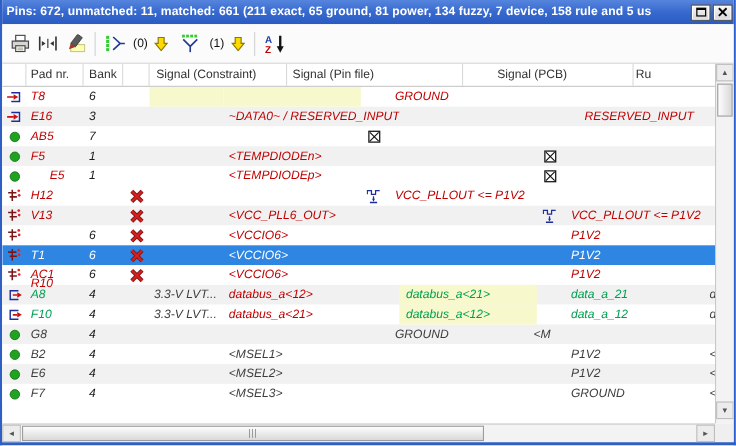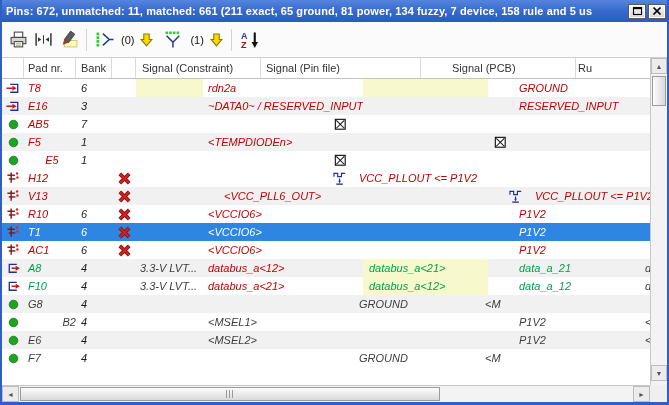--- a/index.html
+++ b/index.html
@@ -253,40 +253,39 @@
       <div class="trow">
         <div class="tc cc" style="width: 22px;">
           <svg viewBox="0 0 16 16" class="ic">
             <use href="#s-pinin"></use>
           </svg>
         </div>
         <div class="tc c-red" style="width: 52px; padding-left: 4px;">T8</div>
         <div class="tc c-black" style="width: 36px;">6</div>
         <div class="tc cc" style="width: 24px;"></div>
         <div class="tc c-dark yellow" style="width: 67px; padding-left: 4px;"></div>
-        <div class="tc c-red" style="width: 160px;">rdn2a</div>
         <div class="tc c-green yellow" style="width: 125px; padding-left: 6px;"></div>
         <div class="tc cc" style="width: 24px;"></div>
         <div class="tc c-red" style="width: 131px; padding-left: 7px;">GROUND</div>
         <div class="tc c-dark" style="width: 40px; padding-left: 2px;"></div>
       </div>
       <div class="trow alt">
         <div class="tc cc" style="width: 22px;">
           <svg viewBox="0 0 16 16" class="ic">
             <use href="#s-pinin"></use>
           </svg>
         </div>
         <div class="tc c-red" style="width: 52px; padding-left: 4px;">E16</div>
         <div class="tc c-black" style="width: 36px;">3</div>
         <div class="tc cc" style="width: 24px;"></div>
         <div class="tc c-dark" style="width: 67px; padding-left: 4px;"></div>
         <div class="tc c-red" style="width: 160px;">~DATA0~ / RESERVED_INPUT</div>
         <div class="tc c-green" style="width: 125px; padding-left: 6px;"></div>
         <div class="tc cc" style="width: 24px;"></div>
-        <div class="tc c-red" style="width: 131px; padding-left: 7px;">RESERVED_INPUT</div>
+        <div class="tc c-red" style="width: 131px; padding-left: 7px; text-align: center;">RESERVED_INPUT</div>
         <div class="tc c-dark" style="width: 40px; padding-left: 2px;"></div>
       </div>
       <div class="trow">
         <div class="tc cc" style="width: 22px;">
           <svg viewBox="0 0 16 16" class="ic">
             <use href="#s-dot"></use>
           </svg>
         </div>
         <div class="tc c-red" style="width: 52px; padding-left: 4px;">AB5</div>
         <div class="tc c-black" style="width: 36px;">7</div>
@@ -324,20 +323,21 @@
       <div class="trow">
         <div class="tc cc" style="width: 22px;">
           <svg viewBox="0 0 16 16" class="ic">
             <use href="#s-dot"></use>
           </svg>
         </div>
         <div class="tc c-red" style="width: 52px; padding-left: 4px; text-align: center;">E5</div>
         <div class="tc c-black" style="width: 36px;">1</div>
         <div class="tc cc" style="width: 24px;"></div>
         <div class="tc c-dark" style="width: 67px; padding-left: 4px;"></div>
+        <div class="tc c-red" style="width: 160px;">&lt;TEMPDIODEp&gt;</div>
         <div class="tc c-green" style="width: 125px; padding-left: 6px;"></div>
         <div class="tc cc" style="width: 24px;">
           <svg viewBox="0 0 16 16" class="ic">
             <use href="#s-boxx"></use>
           </svg>
         </div>
         <div class="tc c-red" style="width: 131px; padding-left: 7px;"></div>
         <div class="tc c-dark" style="width: 40px; padding-left: 2px;"></div>
       </div>
       <div class="trow">
@@ -370,37 +370,37 @@
           </svg>
         </div>
         <div class="tc c-red" style="width: 52px; padding-left: 4px;">V13</div>
         <div class="tc c-black" style="width: 36px;"></div>
         <div class="tc cc" style="width: 24px;">
           <svg viewBox="0 0 16 16" class="ic">
             <use href="#s-x"></use>
           </svg>
         </div>
         <div class="tc c-dark" style="width: 67px; padding-left: 4px;"></div>
-        <div class="tc c-red" style="width: 160px; margin-left: 16px;">&lt;VCC_PLL6_OUT&gt;</div>
+        <div class="tc c-red" style="width: 160px;">&lt;VCC_PLL6_OUT&gt;</div>
         <div class="tc c-green" style="width: 125px; padding-left: 6px;"></div>
         <div class="tc cc" style="width: 24px;">
           <svg viewBox="0 0 16 16" class="ic">
             <use href="#s-wg"></use>
           </svg>
         </div>
         <div class="tc c-red" style="width: 131px; padding-left: 7px;">VCC_PLLOUT &lt;= P1V2</div>
         <div class="tc c-dark" style="width: 40px; padding-left: 2px;"></div>
       </div>
       <div class="trow">
         <div class="tc cc" style="width: 22px;">
           <svg viewBox="0 0 16 16" class="ic">
             <use href="#s-pwr"></use>
           </svg>
         </div>
-        <div class="tc c-red" style="width: 52px; padding-left: 4px;">R10</div>
+        <div class="tc c-red" style="width: 52px; padding-left: 4px; margin-top: 44px;">R10</div>
         <div class="tc c-black" style="width: 36px;">6</div>
         <div class="tc cc" style="width: 24px;">
           <svg viewBox="0 0 16 16" class="ic">
             <use href="#s-x"></use>
           </svg>
         </div>
         <div class="tc c-dark" style="width: 67px; padding-left: 4px;"></div>
         <div class="tc c-red" style="width: 160px;">&lt;VCCIO6&gt;</div>
         <div class="tc c-green" style="width: 125px; padding-left: 6px;"></div>
         <div class="tc cc" style="width: 24px;"></div>
@@ -493,21 +493,21 @@
         <div class="tc cc" style="width: 24px;"></div>
         <div class="tc c-dark" style="width: 131px; padding-left: 7px;">GROUND</div>
         <div class="tc c-dark" style="width: 40px; padding-left: 2px;">&lt;M</div>
       </div>
       <div class="trow">
         <div class="tc cc" style="width: 22px;">
           <svg viewBox="0 0 16 16" class="ic">
             <use href="#s-dot"></use>
           </svg>
         </div>
-        <div class="tc c-dark" style="width: 52px; padding-left: 4px; text-align: right;">B2</div>
+        <div class="tc c-dark" style="width: 52px; padding-left: 4px;">B2</div>
         <div class="tc c-black" style="width: 36px;">4</div>
         <div class="tc cc" style="width: 24px;"></div>
         <div class="tc c-dark" style="width: 67px; padding-left: 4px;"></div>
         <div class="tc c-dark" style="width: 160px;">&lt;MSEL1&gt;</div>
         <div class="tc c-green" style="width: 125px; padding-left: 6px;"></div>
         <div class="tc cc" style="width: 24px;"></div>
         <div class="tc c-dark" style="width: 131px; padding-left: 7px;">P1V2</div>
         <div class="tc c-dark" style="width: 40px; padding-left: 2px;">&lt;M</div>
       </div>
       <div class="trow alt">
@@ -529,20 +529,21 @@
       <div class="trow">
         <div class="tc cc" style="width: 22px;">
           <svg viewBox="0 0 16 16" class="ic">
             <use href="#s-dot"></use>
           </svg>
         </div>
         <div class="tc c-dark" style="width: 52px; padding-left: 4px;">F7</div>
         <div class="tc c-black" style="width: 36px;">4</div>
         <div class="tc cc" style="width: 24px;"></div>
         <div class="tc c-dark" style="width: 67px; padding-left: 4px;"></div>
+        <div class="tc c-dark" style="width: 160px;">&lt;MSEL3&gt;</div>
         <div class="tc c-green" style="width: 125px; padding-left: 6px;"></div>
         <div class="tc cc" style="width: 24px;"></div>
         <div class="tc c-dark" style="width: 131px; padding-left: 7px;">GROUND</div>
         <div class="tc c-dark" style="width: 40px; padding-left: 2px;">&lt;M</div>
       </div>
     </div>
 
   <div class="vscroll">
     <div class="sbtn">▲</div>
     <div class="vtrack">

